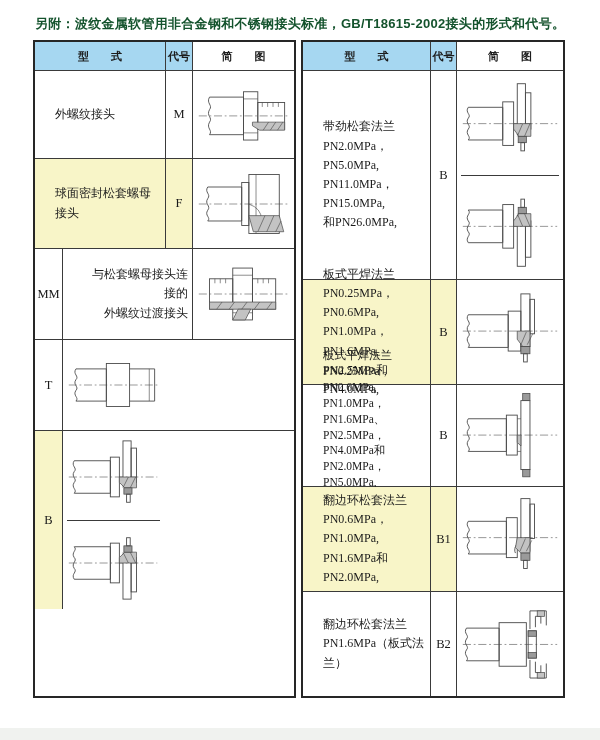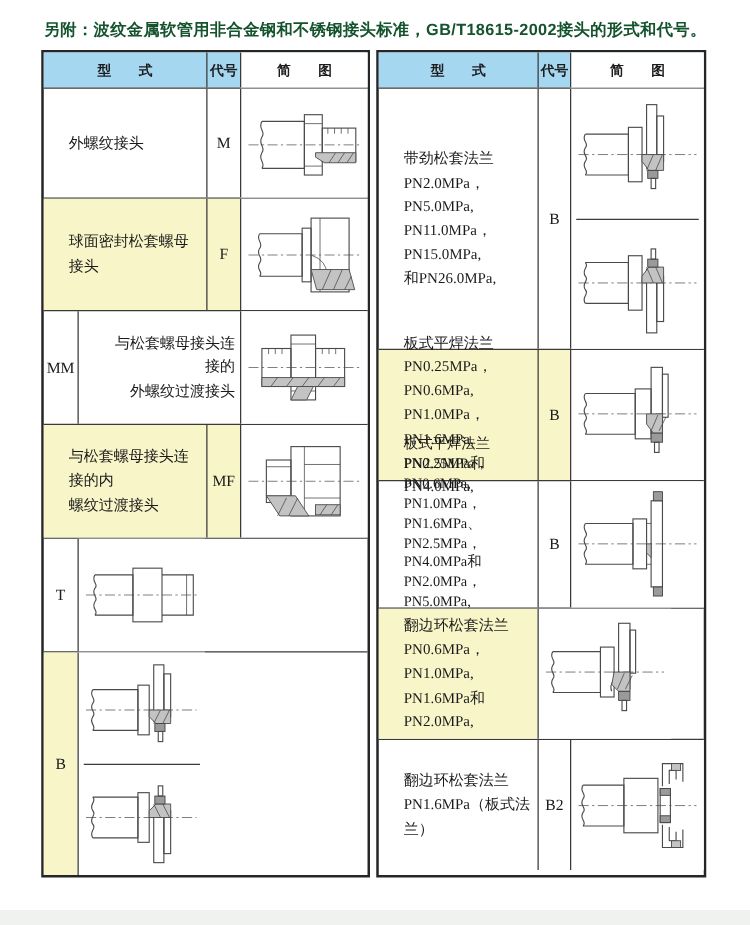--- a/index.html
+++ b/index.html
@@ -120,41 +120,20 @@
           <path class="d-th" d="M40 24 H62 M40 66 H62"></path>
           <rect class="d-ln" x="62" y="28" width="26" height="34"></rect>
           <path class="d-th" d="M68 28 V33 M74 28 V33 M80 28 V33"></path>
           <polygon class="d-ht" points="14,54 88,54 88,62 14,62"></polygon>
           <polygon class="d-ht" points="46,62 60,62 54,74 40,74"></polygon>
           <path class="d-th" d="M22 62 L28 54 M36 62 L42 54 M50 62 L56 54 M64 62 L70 54 M78 62 L84 54"></path>
         </svg>
       </div>
     </div>
 
-    <div class="row hl" style="height:90px">
-      <div class="c c-type">
-          <span class="type-text">与松套螺母接头连接的内
-螺纹过渡接头</span>
-        </div>
-      <div class="c c-code">
-          <span class="code-text">MF</span>
-        </div>
-      <div class="c c-diag">
-        <svg width="100" height="86" viewBox="0 0 104 90">
-          <line class="d-cl" x1="2" y1="45" x2="102" y2="45"></line>
-          <rect class="d-ln" x="18" y="26" width="22" height="38"></rect>
-          <path class="d-th" d="M18 32 H40 M18 58 H40"></path>
-          <rect class="d-ln" x="40" y="14" width="44" height="62"></rect>
-          <path class="d-th" d="M52 14 V76 M52 30 H84 M52 60 H84"></path>
-          <polygon class="d-ht" points="18,58 44,58 56,76 30,76"></polygon>
-          <rect class="d-ht" x="62" y="66" width="22" height="9"></rect>
-          <path class="d-th" d="M28 76 L36 60 M38 76 L46 60 M66 75 L72 66 M76 75 L82 66"></path>
-        </svg>
-      </div>
-    </div>
 
     <div class="row" style="height:90px">
       <div class="c c-code">
           <span class="code-text">T</span>
         </div>
       <div class="c c-diag">
         <svg width="100" height="84" viewBox="0 0 104 88">
           <line class="d-cl" x1="2" y1="44" x2="102" y2="44"></line>
           <path class="d-ln" d="M10 26 H44 V62 H10"></path>
           <path class="d-ln" d="M10 26 c-4 6 4 8 0 12 c-4 6 4 8 0 12 c-4 6 4 8 0 12"></path>
@@ -307,20 +286,23 @@
         </svg>
       </div>
     </div>
 
     <div class="row hl" style="height:104px">
       <div class="c c-type">
           <span class="type-text">翻边环松套法兰
 PN0.6MPa，PN1.0MPa,
 PN1.6MPa和PN2.0MPa,</span>
         </div>
+      <div class="c c-code">
+          <span class="code-text">B1</span>
+        </div>
       <div class="c c-diag">
         <svg width="104" height="98" viewBox="0 0 108 101">
           <line class="d-cl" x1="2" y1="49" x2="106" y2="49"></line>
           <path class="d-ln" d="M8 31 H50 V67 H8"></path>
           <path class="d-ln" d="M8 31 c-4 6 4 8 0 12 c-4 6 4 8 0 12 c-4 6 4 8 0 12"></path>
           <rect class="d-ln" x="50" y="27" width="12" height="44"></rect>
           <rect class="d-ln" x="66" y="6" width="10" height="58"></rect>
           <rect class="d-ln" x="76" y="12" width="5" height="38"></rect>
           <path class="d-ln" d="M66 52 C60 56 58 62 60 66"></path>
           <polygon class="d-ht" points="62,49 76,49 76,66 66,66 60,60"></polygon>

